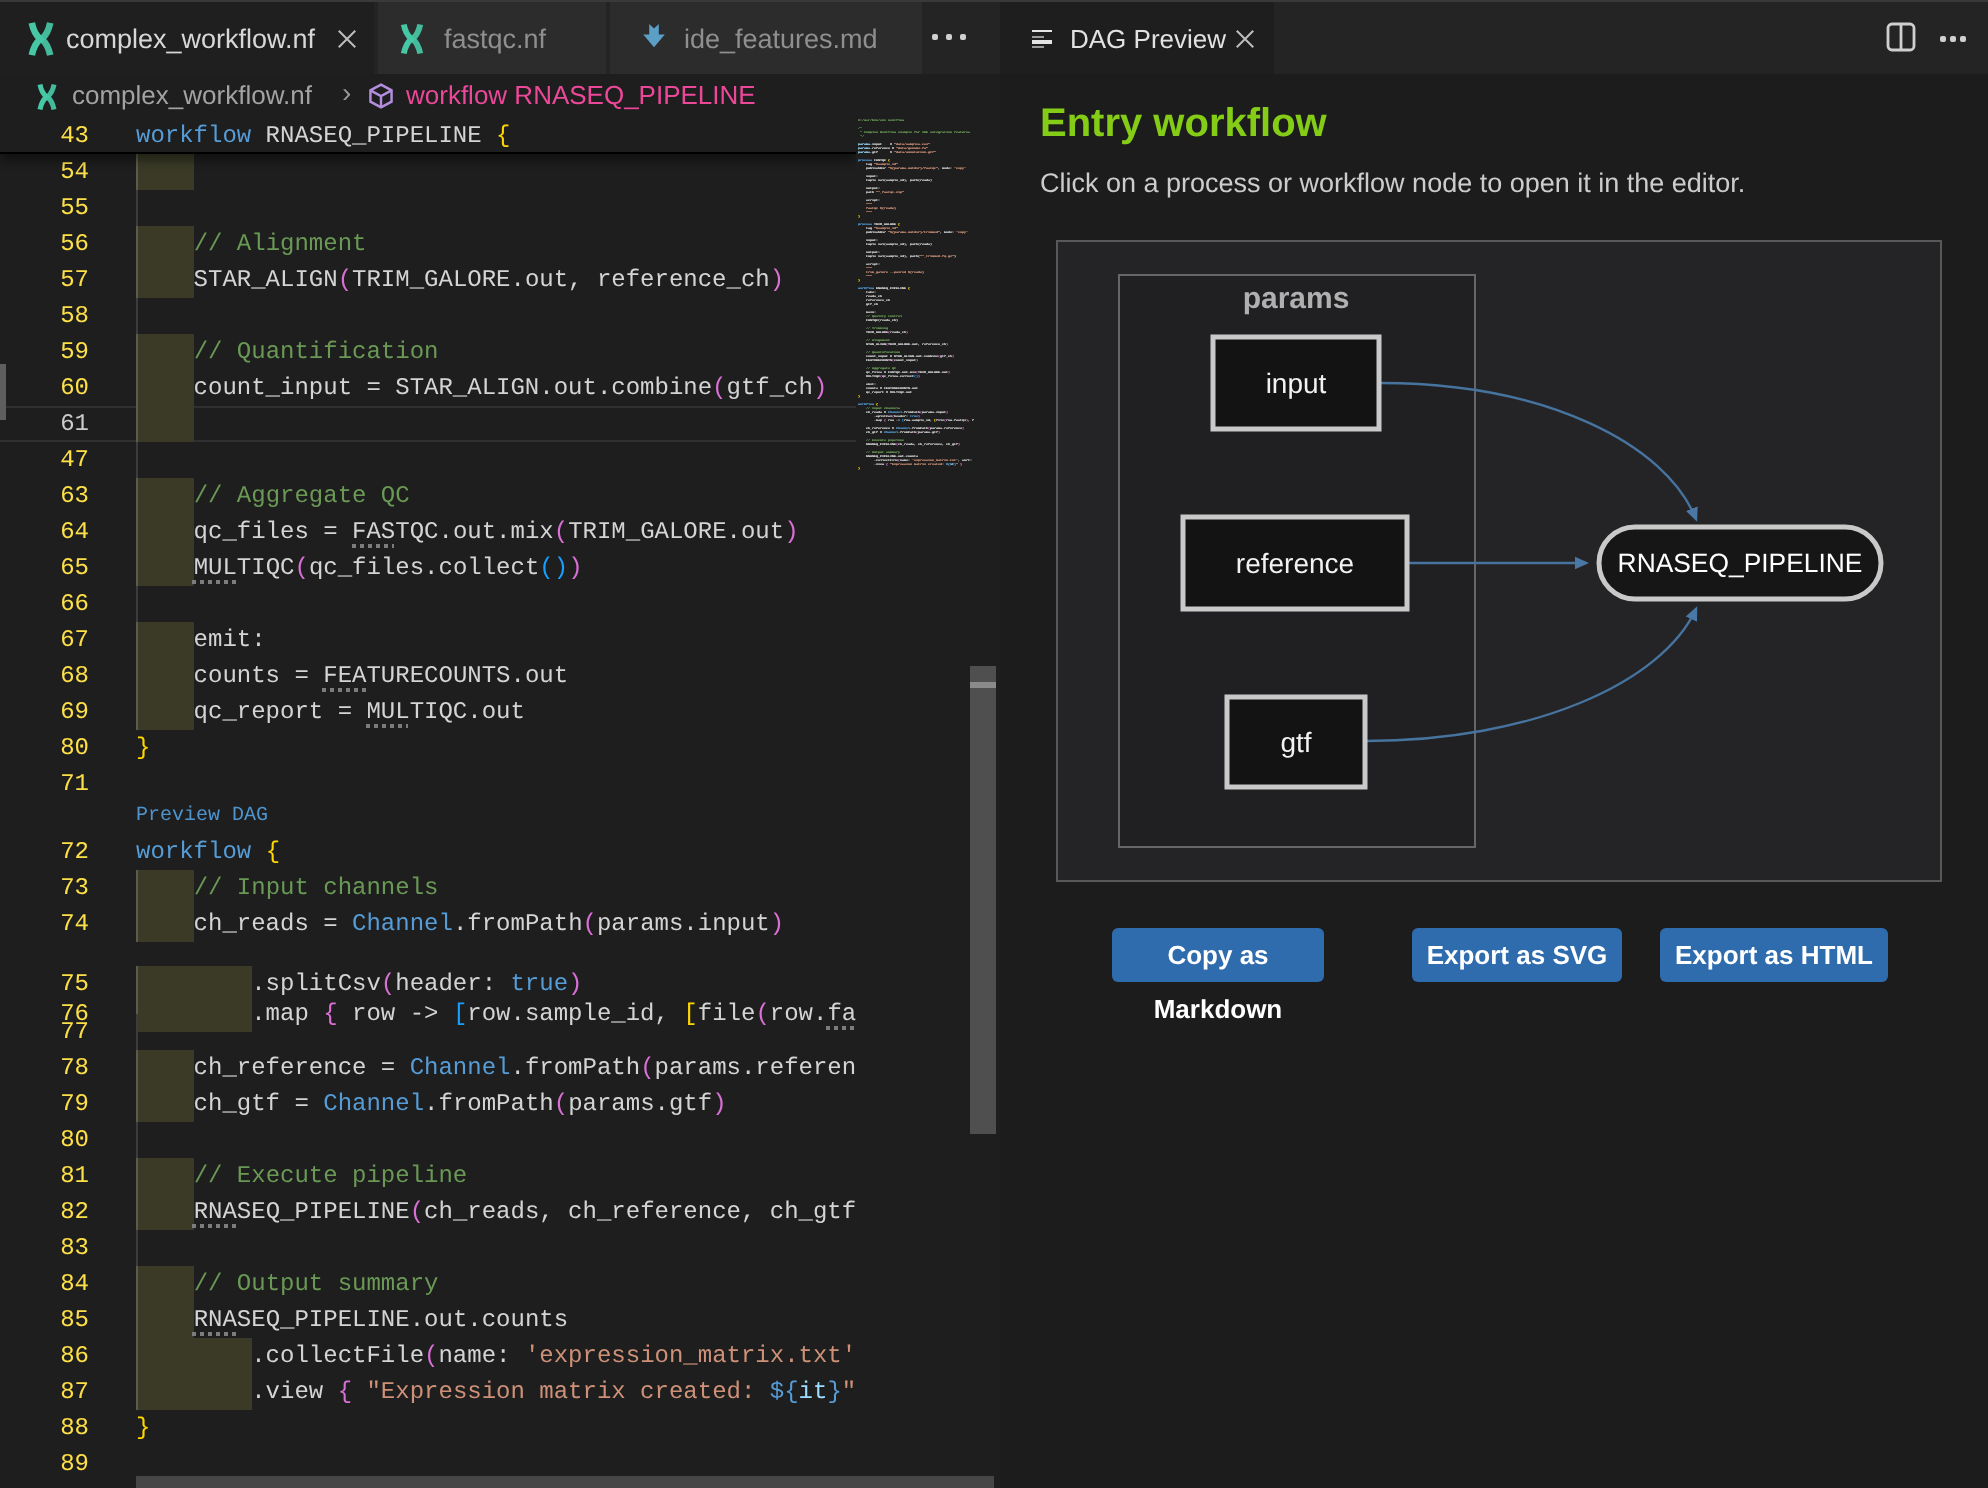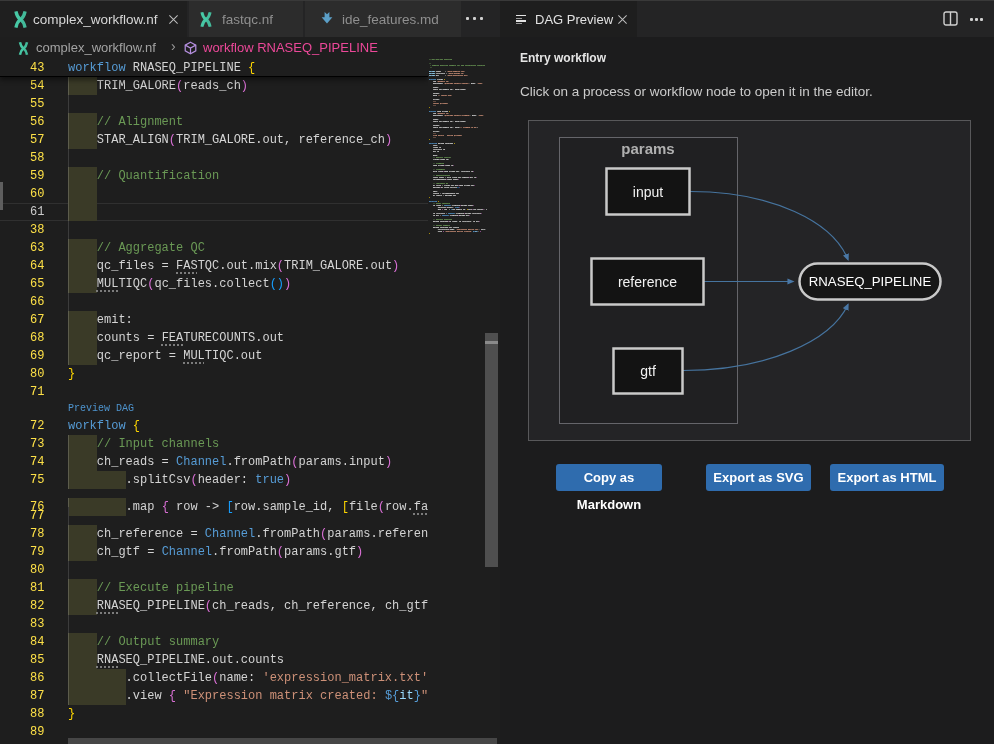--- a/index.html
+++ b/index.html
@@ -105,21 +105,20 @@
   </svg>
   <div class="abs" style="left:203px; top:3px; color:#ec4899;">workflow RNASEQ_PIPELINE</div>
 </div>
 
 <div id="editor">
   <div id="lines">
 <div class="codeline" style="top:18px;">
         <div class="stripe" style="width:28.8px;"></div>
         <div class="guide2"></div>
         <div class="ln" style="">54</div>
-        <pre class="code">    TRIM_GALORE<span class="b2">(</span>reads_ch<span class="b2">)</span></pre>
       </div>
 <div class="codeline" style="top:36px;">
         <div class="guide" style="top:0; height:18px;"></div>
         <div class="ln" style="">55</div>
         <pre class="code"></pre>
       </div>
 <div class="codeline" style="top:54px;">
         <div class="stripe" style="width:28.8px;"></div>
         <div class="guide2"></div>
         <div class="ln" style="">56</div>
@@ -139,30 +138,31 @@
 <div class="codeline" style="top:108px;">
         <div class="stripe" style="width:28.8px;"></div>
         <div class="guide2"></div>
         <div class="ln" style="">59</div>
         <pre class="code">    <span class="cm">// Quantification</span></pre>
       </div>
 <div class="codeline" style="top:126px;">
         <div class="stripe" style="width:28.8px;"></div>
         <div class="guide2"></div>
         <div class="ln" style="">60</div>
+        <pre class="code">    count_input = STAR_ALIGN.out.combine<span class="b2">(</span>gtf_ch<span class="b2">)</span></pre>
       </div>
 <div class="codeline" style="top:144px;">
         <div style="position:absolute; left:0; top:0; width:428px; height:18px; border-top:1px solid #303030; border-bottom:1px solid #303030;"></div>
         <div class="stripe" style="width:28.8px;"></div>
         <div class="guide2"></div>
         <div class="ln" style="color:#cccccc;">61</div>
       </div>
 <div class="codeline" style="top:162px;">
         <div class="guide" style="top:0; height:18px;"></div>
-        <div class="ln" style="">38</div>
+        <div class="ln" style="">47</div>
         <pre class="code"></pre>
       </div>
 <div class="codeline" style="top:180px;">
         <div class="stripe" style="width:28.8px;"></div>
         <div class="guide2"></div>
         <div class="ln" style="">63</div>
         <pre class="code">    <span class="cm">// Aggregate QC</span></pre>
       </div>
 <div class="codeline" style="top:198px;text-decoration:underline;">
         <div class="stripe" style="width:28.8px;"></div>
@@ -219,21 +219,21 @@
         <div class="guide2"></div>
         <div class="ln" style="">73</div>
         <pre class="code">    <span class="cm">// Input channels</span></pre>
       </div>
 <div class="codeline" style="top:394px;">
         <div class="stripe" style="width:28.8px;"></div>
         <div class="guide2"></div>
         <div class="ln" style="">74</div>
         <pre class="code">    ch_reads = <span class="kw">Channel</span>.fromPath<span class="b2">(</span>params.input<span class="b2">)</span></pre>
       </div>
-<div class="codeline" style="top:412px;padding-left:21px;">
+<div class="codeline" style="top:424px;padding-left:21px;">
         <div class="stripe" style="width:57.6px;"></div>
         <div class="guide2"></div>
         <div class="ln" style="">75</div>
         <pre class="code">        .splitCsv<span class="b2">(</span>header: <span class="kw">true</span><span class="b2">)</span></pre>
       </div>
 <div class="codeline" style="top:406px;margin-top:33px;">
         <div class="stripe" style="width:57.6px;"></div>
         <div class="guide2"></div>
         <div class="ln" style="">76</div>
         <pre class="code">        .map <span class="b2">{</span> row -&gt; <span class="b3">[</span>row.sample_id, <span class="b1">[</span>file<span class="b2">(</span>row.<span class="dots">fa</span>stq1, filerow.fastq2 </pre>
@@ -410,21 +410,21 @@
 <pre>&nbsp;</pre>
 </div>
   </div>
 
 <div class="abs" style="left:485px; top:333px; width:13px; height:234px; background:#4f4f4f; z-index:6;"></div>
 <div class="abs" style="left:485px; top:341px; width:13px; height:3px; background:#8a8a8a; z-index:7;"></div>
 <div class="abs" style="left:68px; top:738px; width:429px; height:6px; background:#464646; z-index:6;"></div>
 <div class="abs" style="left:0; top:182px; width:3px; height:28px; background:#5e5e5e; z-index:6;"></div>
 
 <div id="panel">
-  <div class="abs" style="left:20px; top:14px; color:#e5e5e5; font-size:12px; font-weight:bold;">Entry workflow</div>
+  <div class="abs" style="left:20px; top:14px; color:#84cc16; font-size:20px; font-weight:bold;">Entry workflow</div>
   <div class="abs" style="left:20px; top:47px; color:#cccccc; font-size:13.5px;">Click on a process or workflow node to open it in the editor.</div>
 
   <svg class="abs" style="left:28px; top:83px;" width="443" height="321" viewBox="0 0 443 321">
     <defs>
       <marker id="arr" viewBox="0 0 10 10" refX="7.5" refY="5" markerWidth="6.2" markerHeight="6.2" orient="auto-start-reverse">
         <path d="M0,0.8 L9.5,5 L0,9.2 z" fill="#4a78a6"></path>
       </marker>
     </defs>
     <rect x="0.5" y="0.5" width="442" height="320" fill="#242426" stroke="#58585a" stroke-width="1"></rect>
     <rect x="31.5" y="17.5" width="178" height="286" fill="#202022" stroke="#65656a" stroke-width="1"></rect>

